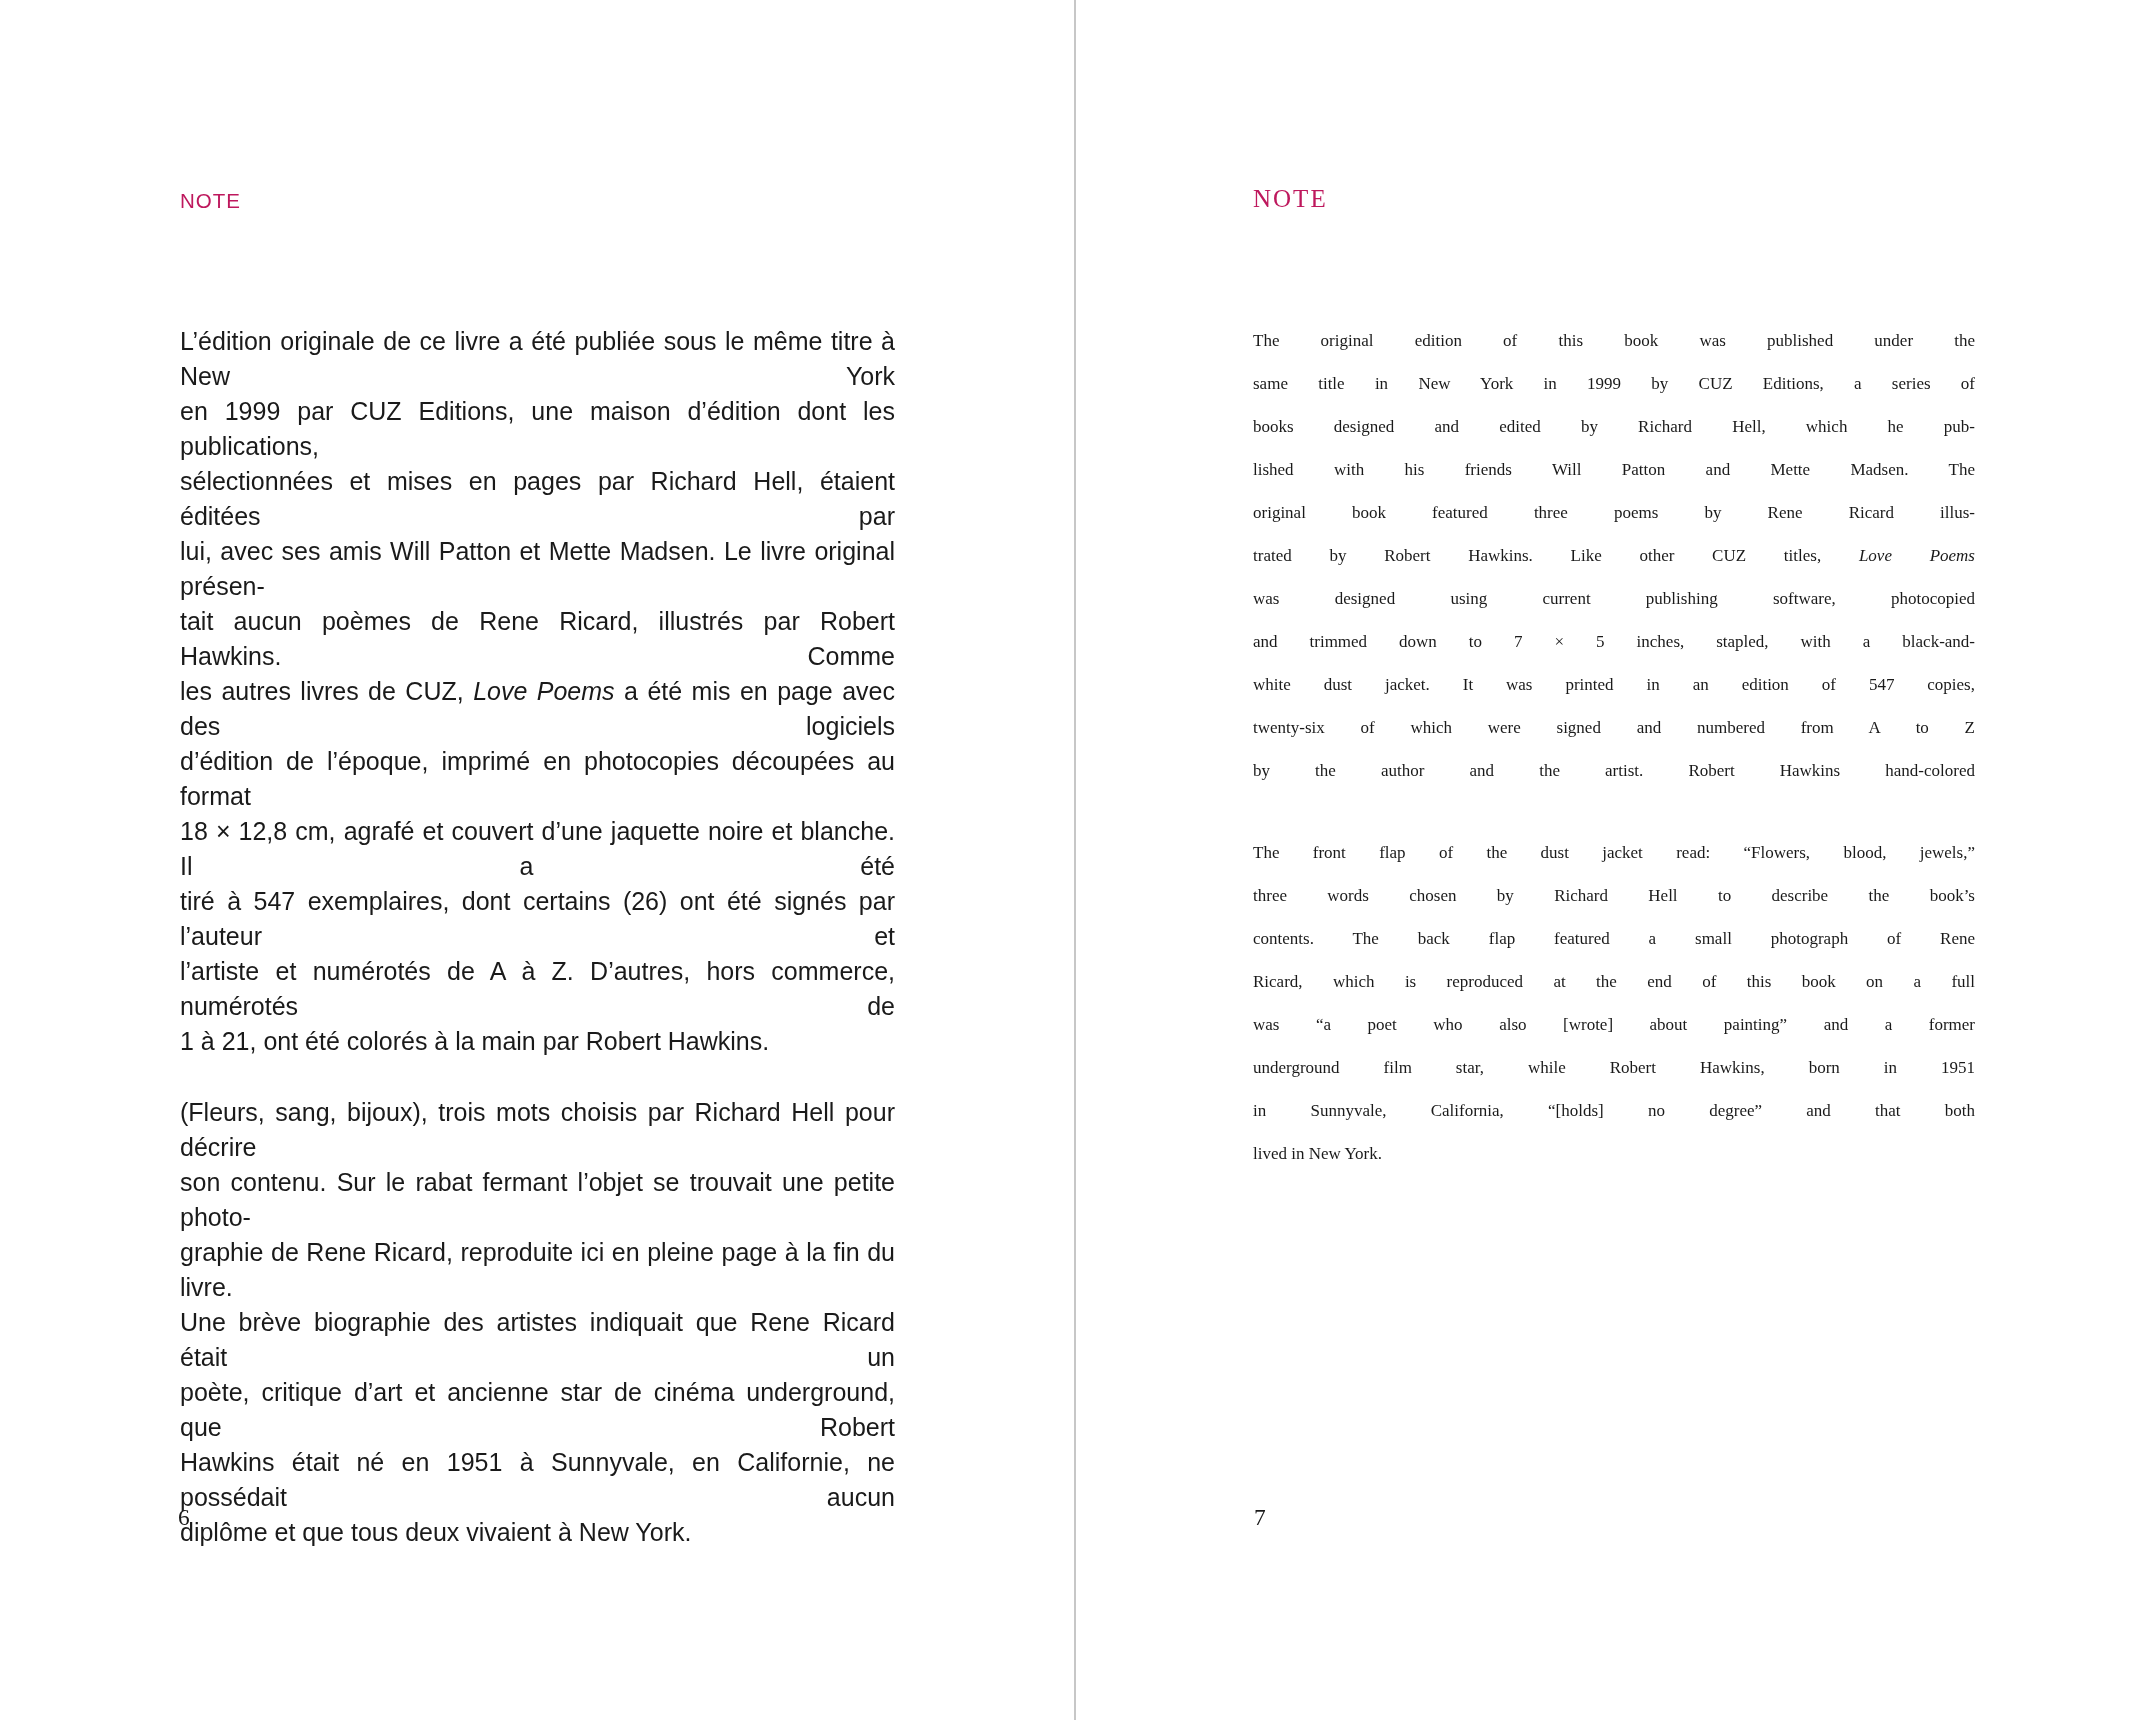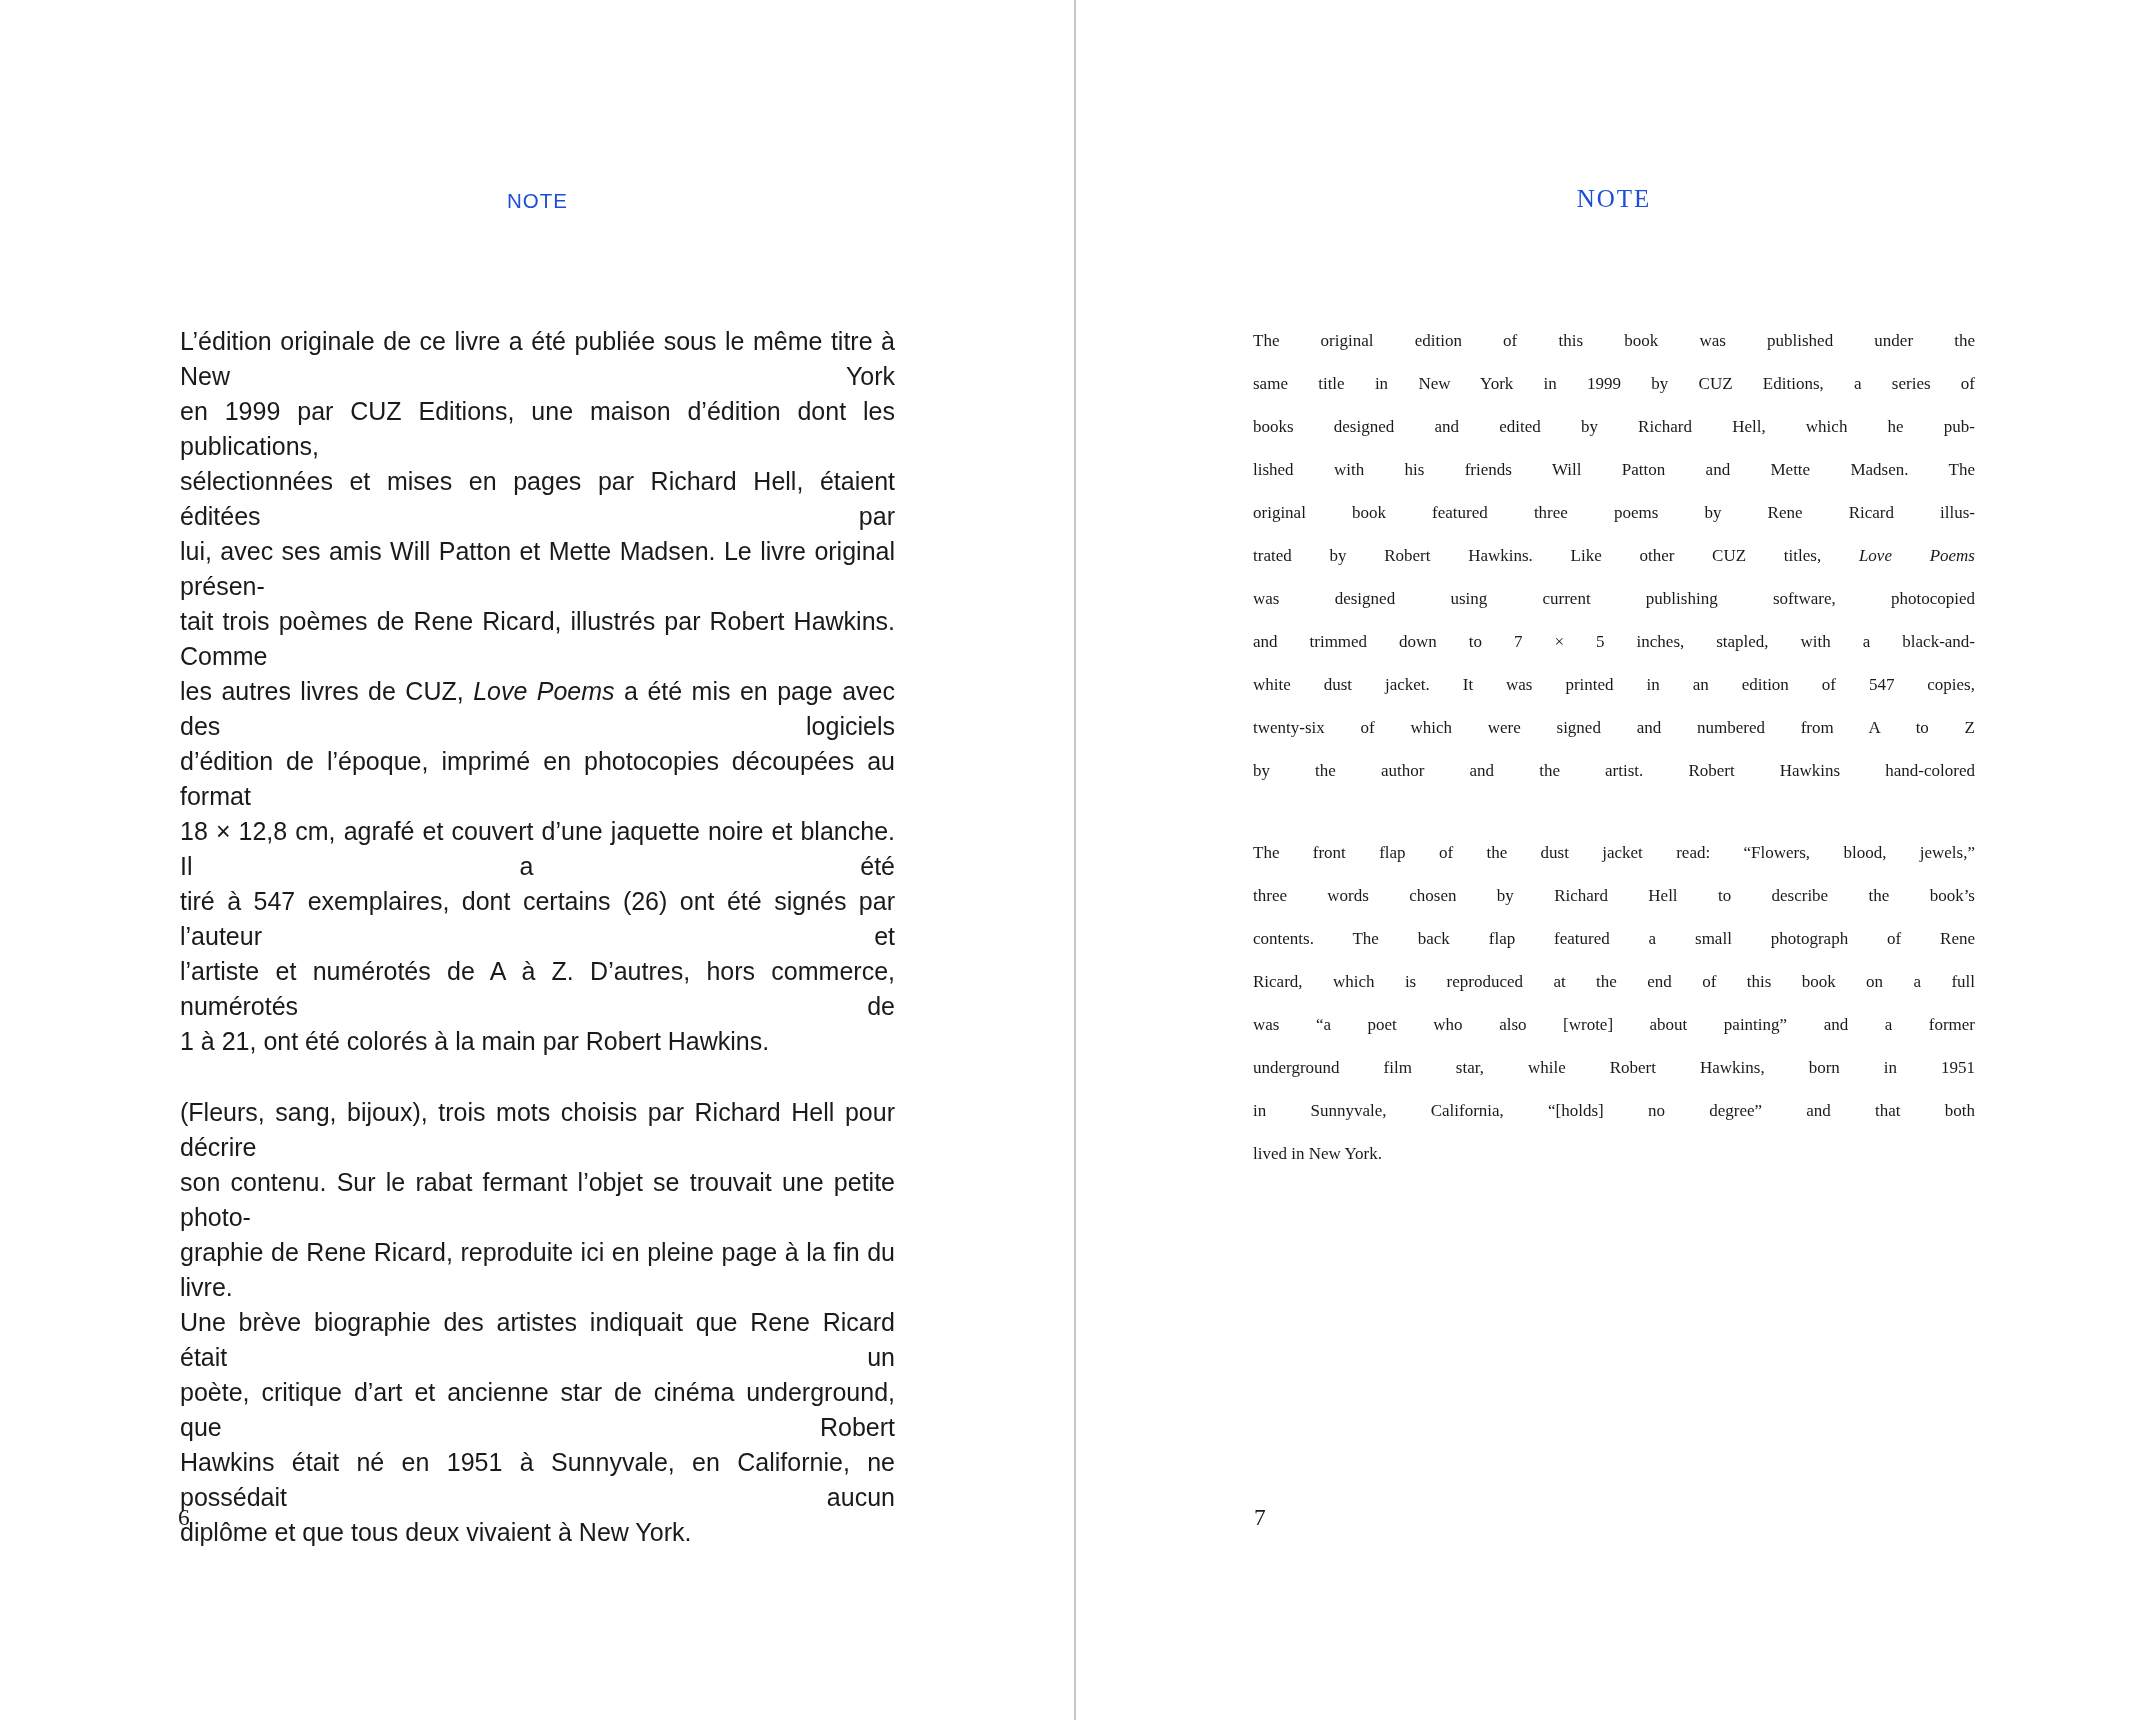--- a/index.html
+++ b/index.html
@@ -10,22 +10,21 @@
     font-family: "Liberation Sans", sans-serif;
   }
   .gutter {
     position: absolute;
     left: 1074px; top: 0;
     width: 2px; height: 1720px;
     background: #c7c7c7;
   }
   .heading {
     position: absolute;
-    text-align: center;
-    color: #1d4ed8;
+    color: #be185d;
   }
   .heading-left {
     left: 180px; top: 188px; width: 715px;
     font: 20.5px/25px "Liberation Sans", sans-serif;
     letter-spacing: 1px;
   }
   .heading-right {
     left: 1253px; top: 184px; width: 722px;
     font: 25px/29px "Liberation Serif", serif;
     letter-spacing: 2px;
@@ -70,21 +69,21 @@
 <div class="gutter"></div>
 
 <div class="heading heading-left">NOTE</div>
 
 <div class="body-block body-left">
   <div class="para">
     <div class="jline">L’édition originale de ce livre a été publiée sous le même titre à New York</div>
     <div class="jline">en 1999 par CUZ Editions, une maison d’édition dont les publications,</div>
     <div class="jline">sélectionnées et mises en pages par Richard Hell, étaient éditées par</div>
     <div class="jline">lui, avec ses amis Will Patton et Mette Madsen. Le livre original présen-</div>
-    <div class="jline">tait trois poèmes de Rene Ricard, illustrés par Robert Hawkins. Comme</div>
+    <div class="jline">tait aucun poèmes de Rene Ricard, illustrés par Robert Hawkins. Comme</div>
     <div class="jline"><span>les autres livres de CUZ, </span><em>Love Poems</em><span> a été mis en page avec des logiciels</span></div>
     <div class="jline">d’édition de l’époque, imprimé en photocopies découpées au format</div>
     <div class="jline">18 × 12,8 cm, agrafé et couvert d’une jaquette noire et blanche. Il a été</div>
     <div class="jline">tiré à 547 exemplaires, dont certains (26) ont été signés par l’auteur et</div>
     <div class="jline">l’artiste et numérotés de A à Z. D’autres, hors commerce, numérotés de</div>
     <div class="jline last">1 à 21, ont été colorés à la main par Robert Hawkins.</div>
   </div>
   <div class="para">
     <div class="jline">(Fleurs, sang, bijoux), trois mots choisis par Richard Hell pour décrire</div>
     <div class="jline">son contenu. Sur le rabat fermant l’objet se trouvait une petite photo-</div>

